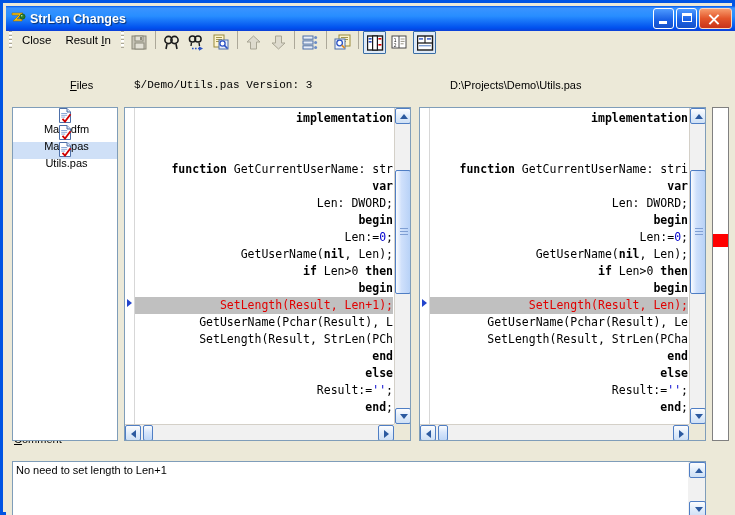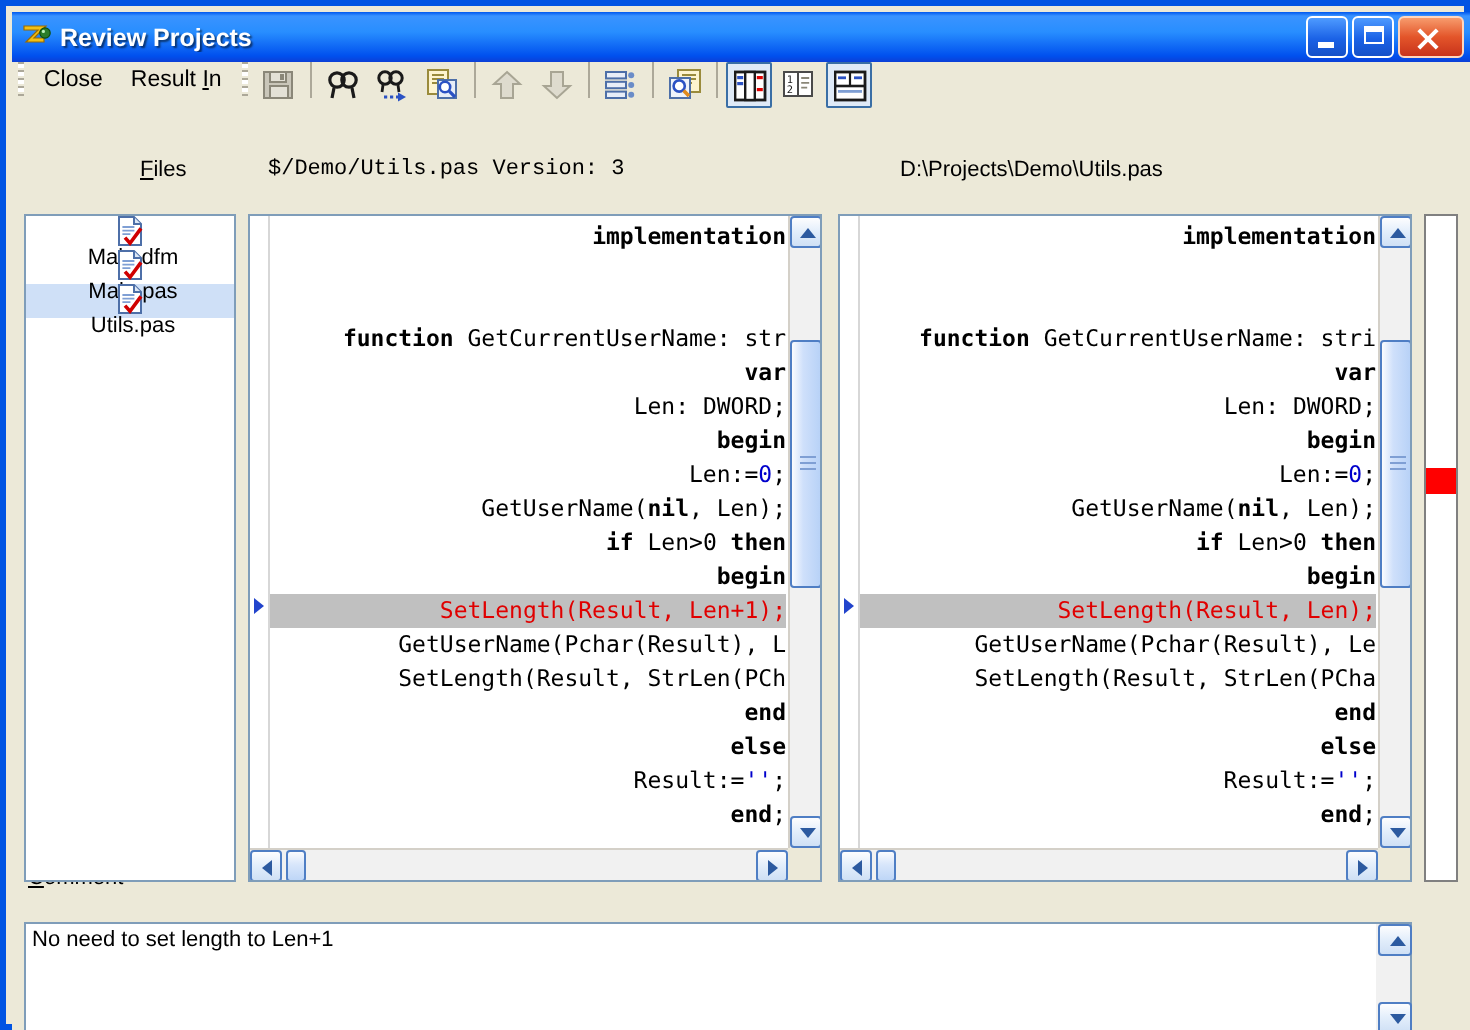--- a/index.html
+++ b/index.html
@@ -215,21 +215,21 @@
   <div class="win-frame">
 
     <div class="titlebar">
       <div class="title-icon">
         <svg width="16" height="16" viewBox="0 0 16 16">
           <path d="M2 2 L13 2 L7 8 L12 8 L12 10 L3 10 L9 4 L2 4 Z" fill="#f2c014" stroke="#9a6b00" stroke-width="0.6"></path>
           <circle cx="12.5" cy="5.5" r="2.6" fill="#2a7d2a" stroke="#0d4d0d" stroke-width="0.6"></circle>
           <circle cx="11.7" cy="4.7" r="0.8" fill="#bdf0bd"></circle>
         </svg>
       </div>
-      <div class="title-text">Review Projects</div>
+      <div class="title-text">StrLen Changes</div>
       <div class="title-btns">
         <div class="tbtn">
             <div class="minbar"></div>
           </div>
         <div class="tbtn">
             <div class="maxbox"></div>
           </div>
         <div class="tbtn close">
             <div class="xl"></div>
             <div class="xr"></div>

